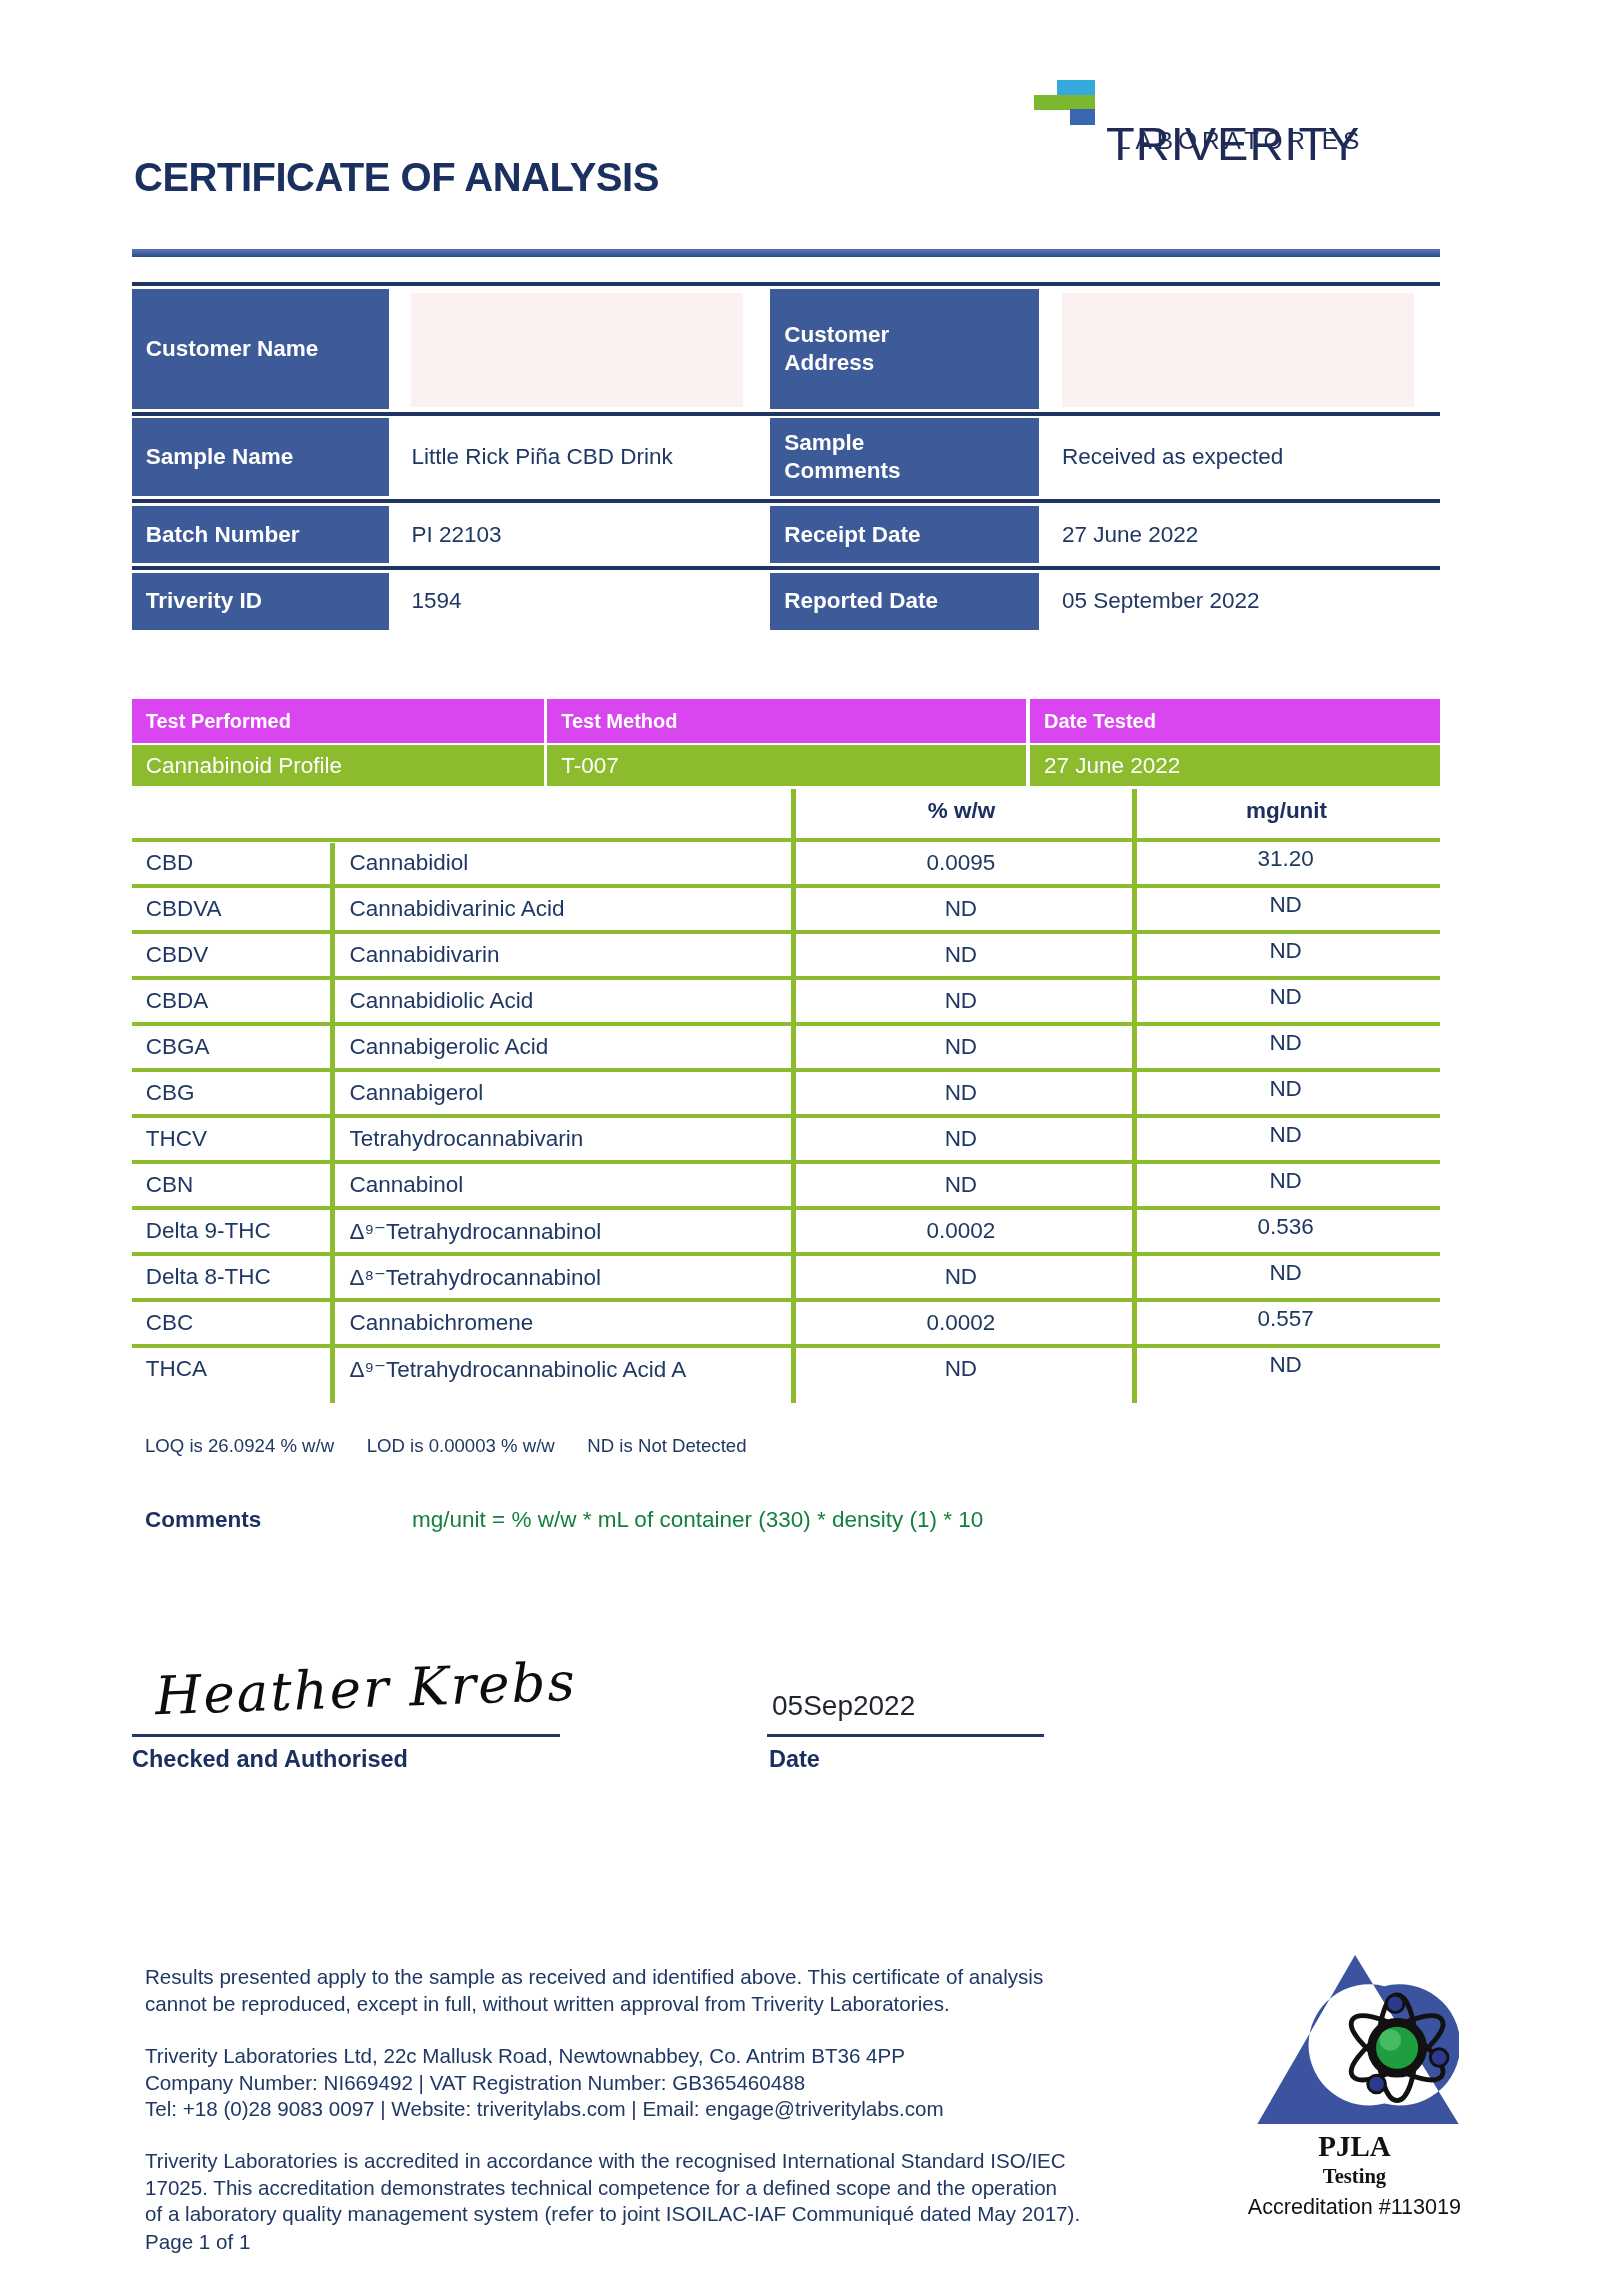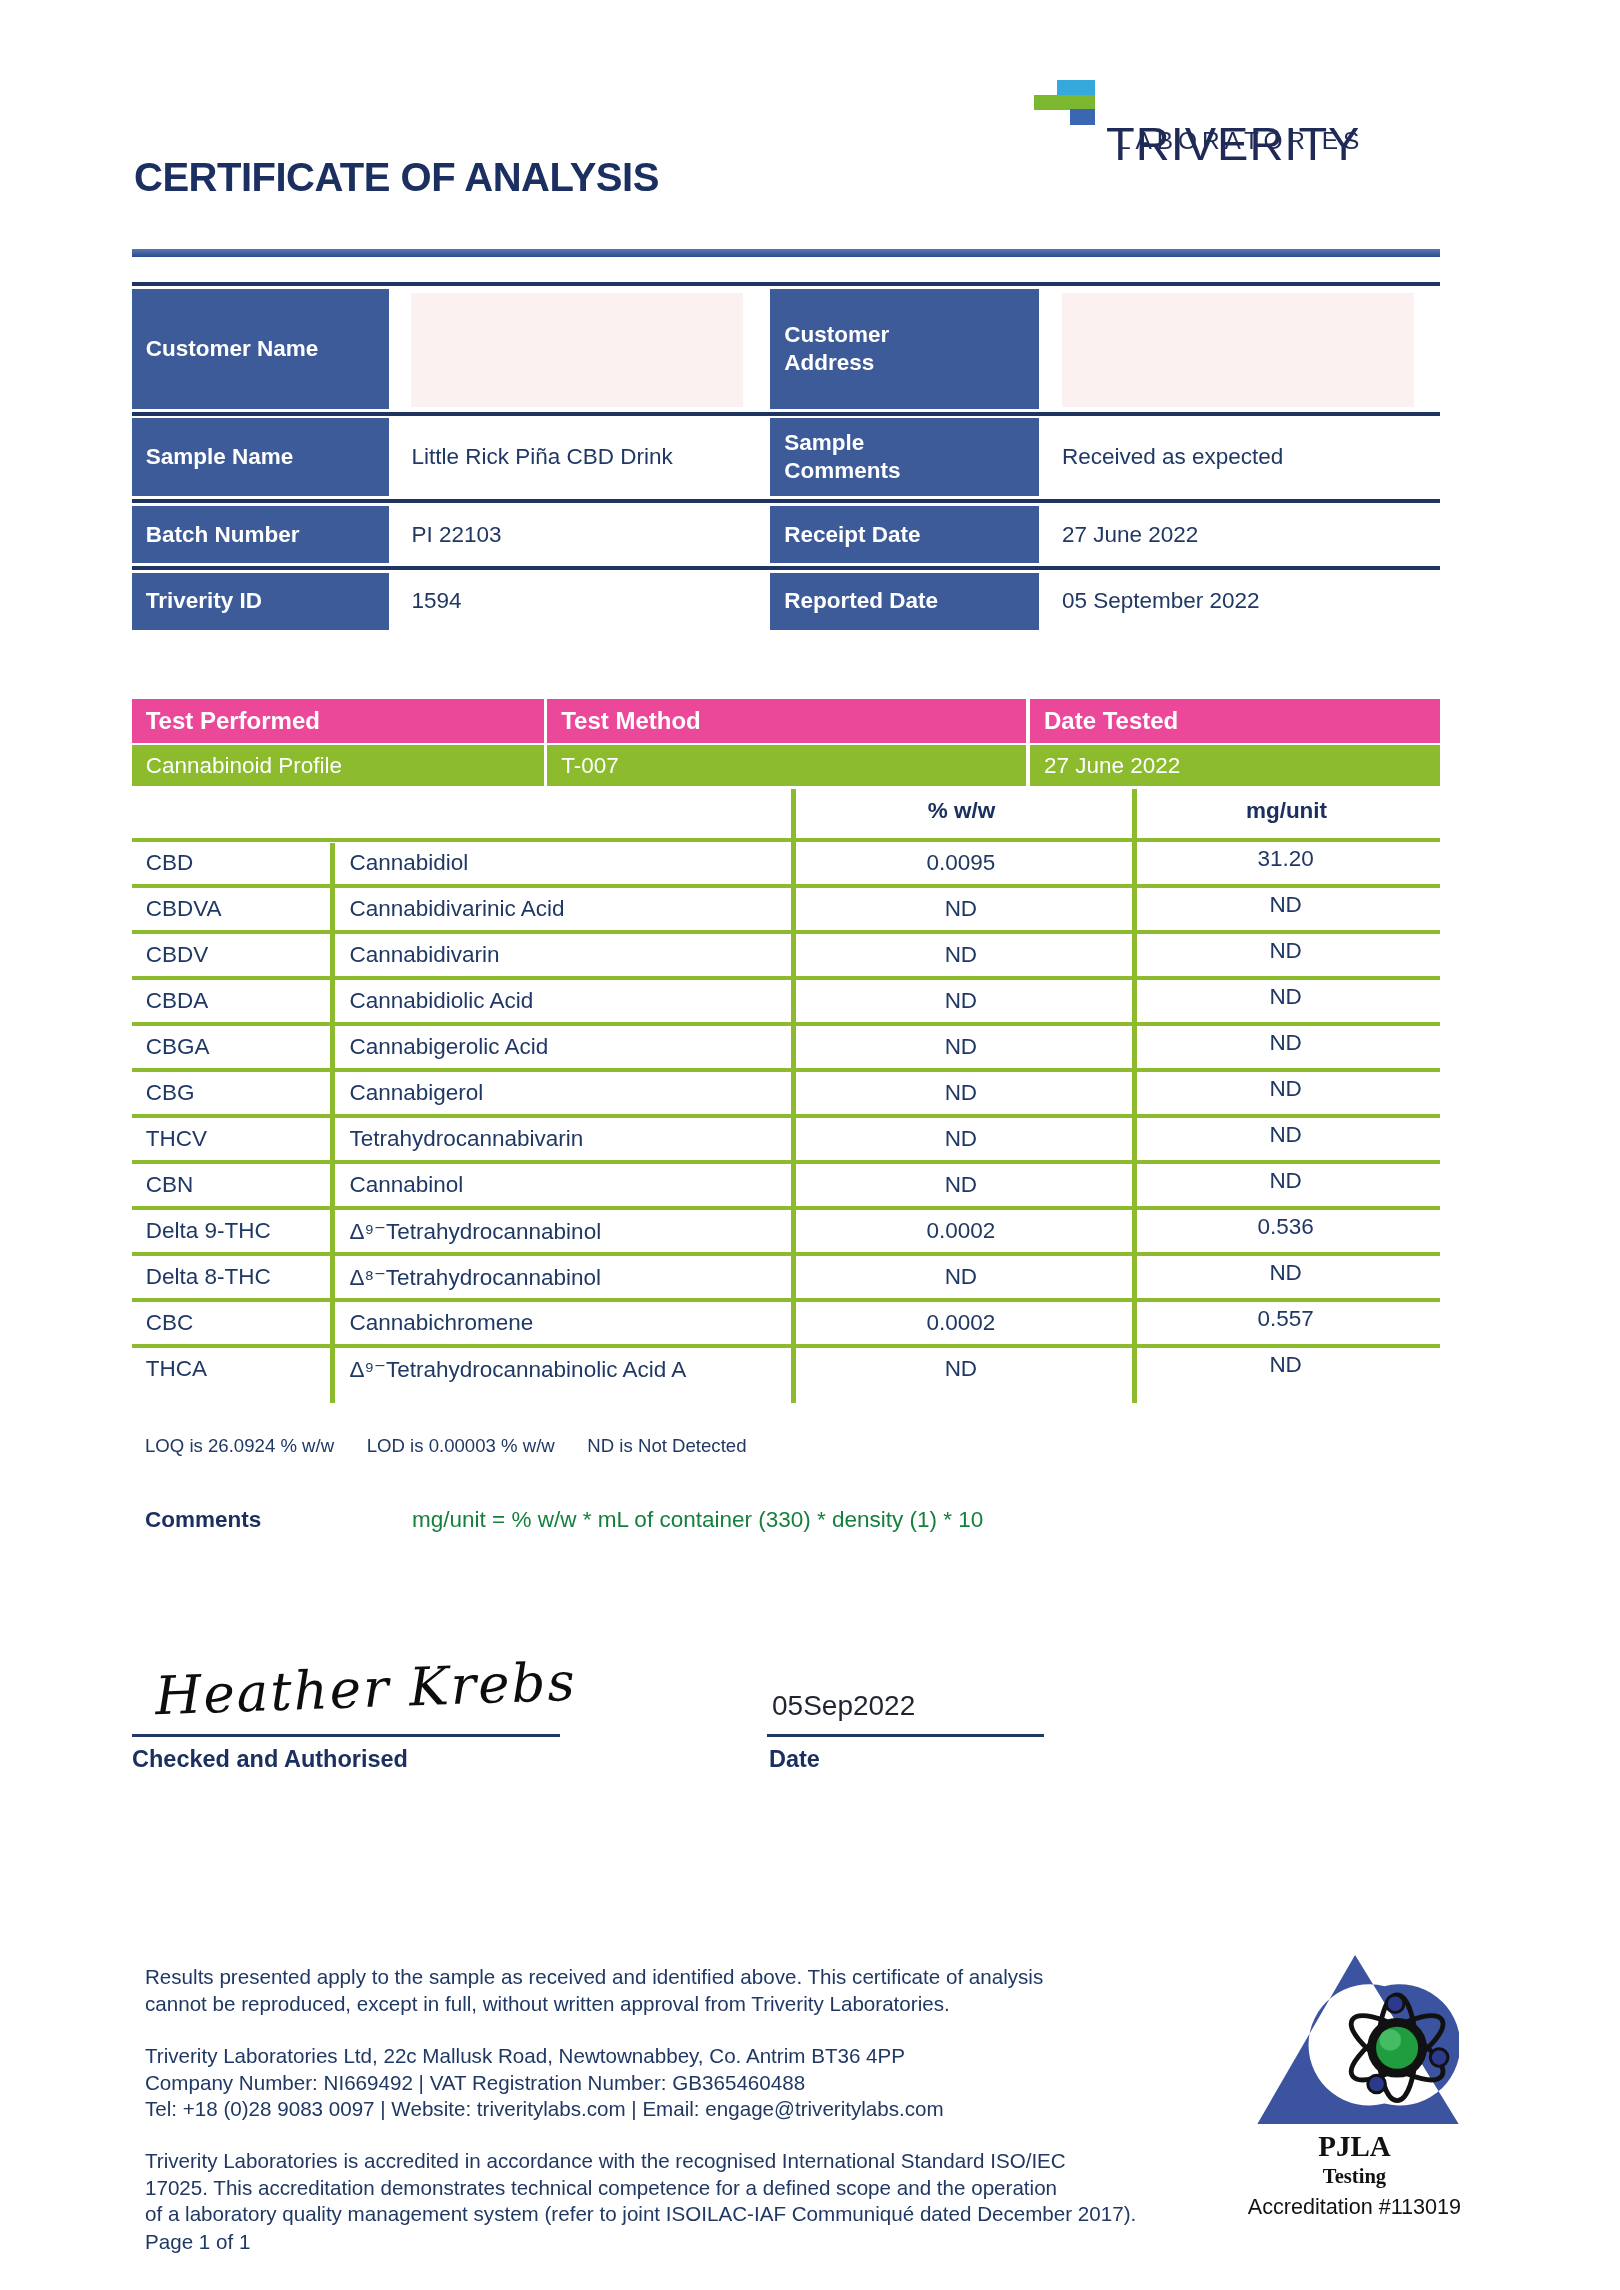--- a/index.html
+++ b/index.html
@@ -29,21 +29,21 @@
   .redacted { background:#fcf1f1; width:93%; height:calc(100% - 5.9px); margin-top:2.9px; }
 
   
   .tbl-head { width:1308px; }
   .thead-row { display:flex; height:44px; background:#ffffff; }
   .thead-row.green { height:41px; margin-top:2px;text-align:right; }
   .hcell { display:flex; align-items:center; padding-left:13.7px; color:#ffffff; }
   .hcell.c-a { width:433px; margin-right:3.9px; }
   .hcell.c-b { width:504px; margin-right:3.9px; }
   .hcell.c-c { width:431px; }
-  .blue-bg  { background:#ec4899; font-weight:bold; font-size:24px; }
+  .blue-bg  { background:#d946ef; font-weight:bold; font-size:20px; }
   .green-bg { background:#8cbb2e; font-size:22.5px; }
 
   .results { width:1308px; height:614px; padding-top:49px; }
   .sub-h { position:absolute; top:0; height:44px; display:flex; align-items:center;
            justify-content:center; font-weight:bold; font-size:22.5px; color:#1b3060; }
   .vline { position:absolute; width:4.9px; background:#8cbb2e; }
   .drow { display:flex; height:46px; border-top:4.9px solid #8cbb2e; font-size:22.5px; color:#203864; }
   .dc1 { width:198px; padding-left:13.7px; display:flex; align-items:center; }
   .dc2 { width:461px; padding-left:19.6px; display:flex; align-items:center; }
   .dc3 { width:341px; display:flex; align-items:center; justify-content:center; }
@@ -249,21 +249,21 @@
 
   <div class="abs fpara" style="left:145px; top:1964px; width:1196px;">Results presented apply to the sample as received and identified above. This certificate of analysis
 cannot be reproduced, except in full, without written approval from Triverity Laboratories.</div>
   <div class="abs" style="left:145px; top:2043px;">
     <div class="fline">Triverity Laboratories Ltd, 22c Mallusk Road, Newtownabbey, Co. Antrim BT36 4PP</div>
     <div class="fline">Company Number: NI669492 | VAT Registration Number: GB365460488</div>
     <div class="fline">Tel: +18 (0)28 9083 0097 | Website: triveritylabs.com | Email: engage@triveritylabs.com</div>
   </div>
   <div class="abs fpara" style="left:145px; top:2148px; width:1206px;">Triverity Laboratories is accredited in accordance with the recognised International Standard ISO/IEC
 17025. This accreditation demonstrates technical competence for a defined scope and the operation
-of a laboratory quality management system (refer to joint ISOILAC-IAF Communiqué dated December 2017).</div>
+of a laboratory quality management system (refer to joint ISOILAC-IAF Communiqué dated May 2017).</div>
   <div class="abs fline" style="left:145px; top:2229px;">Page 1 of 1</div>
 
   <div class="abs pjla-wrap" style="left:1237px; top:1952px;">
     <svg width="202" height="174" viewBox="0 0 206 178" style="margin-left:7.8px;">
       <path d="M100 3 L0 176 L206 176 Z M130 35 A62 62 0 1 0 130 155 A62 62 0 1 0 130 35 Z" fill="#3c53a0" fill-rule="evenodd"></path>
       <g stroke="#111111" fill="none">
         <ellipse cx="143" cy="98" rx="54" ry="19" stroke-width="5" transform="rotate(-32 143 98)"></ellipse>
         <ellipse cx="143" cy="98" rx="54" ry="19" stroke-width="5" transform="rotate(32 143 98)"></ellipse>
         <ellipse cx="143" cy="98" rx="54" ry="19" stroke-width="5" transform="rotate(90 143 98)"></ellipse>
       </g>

